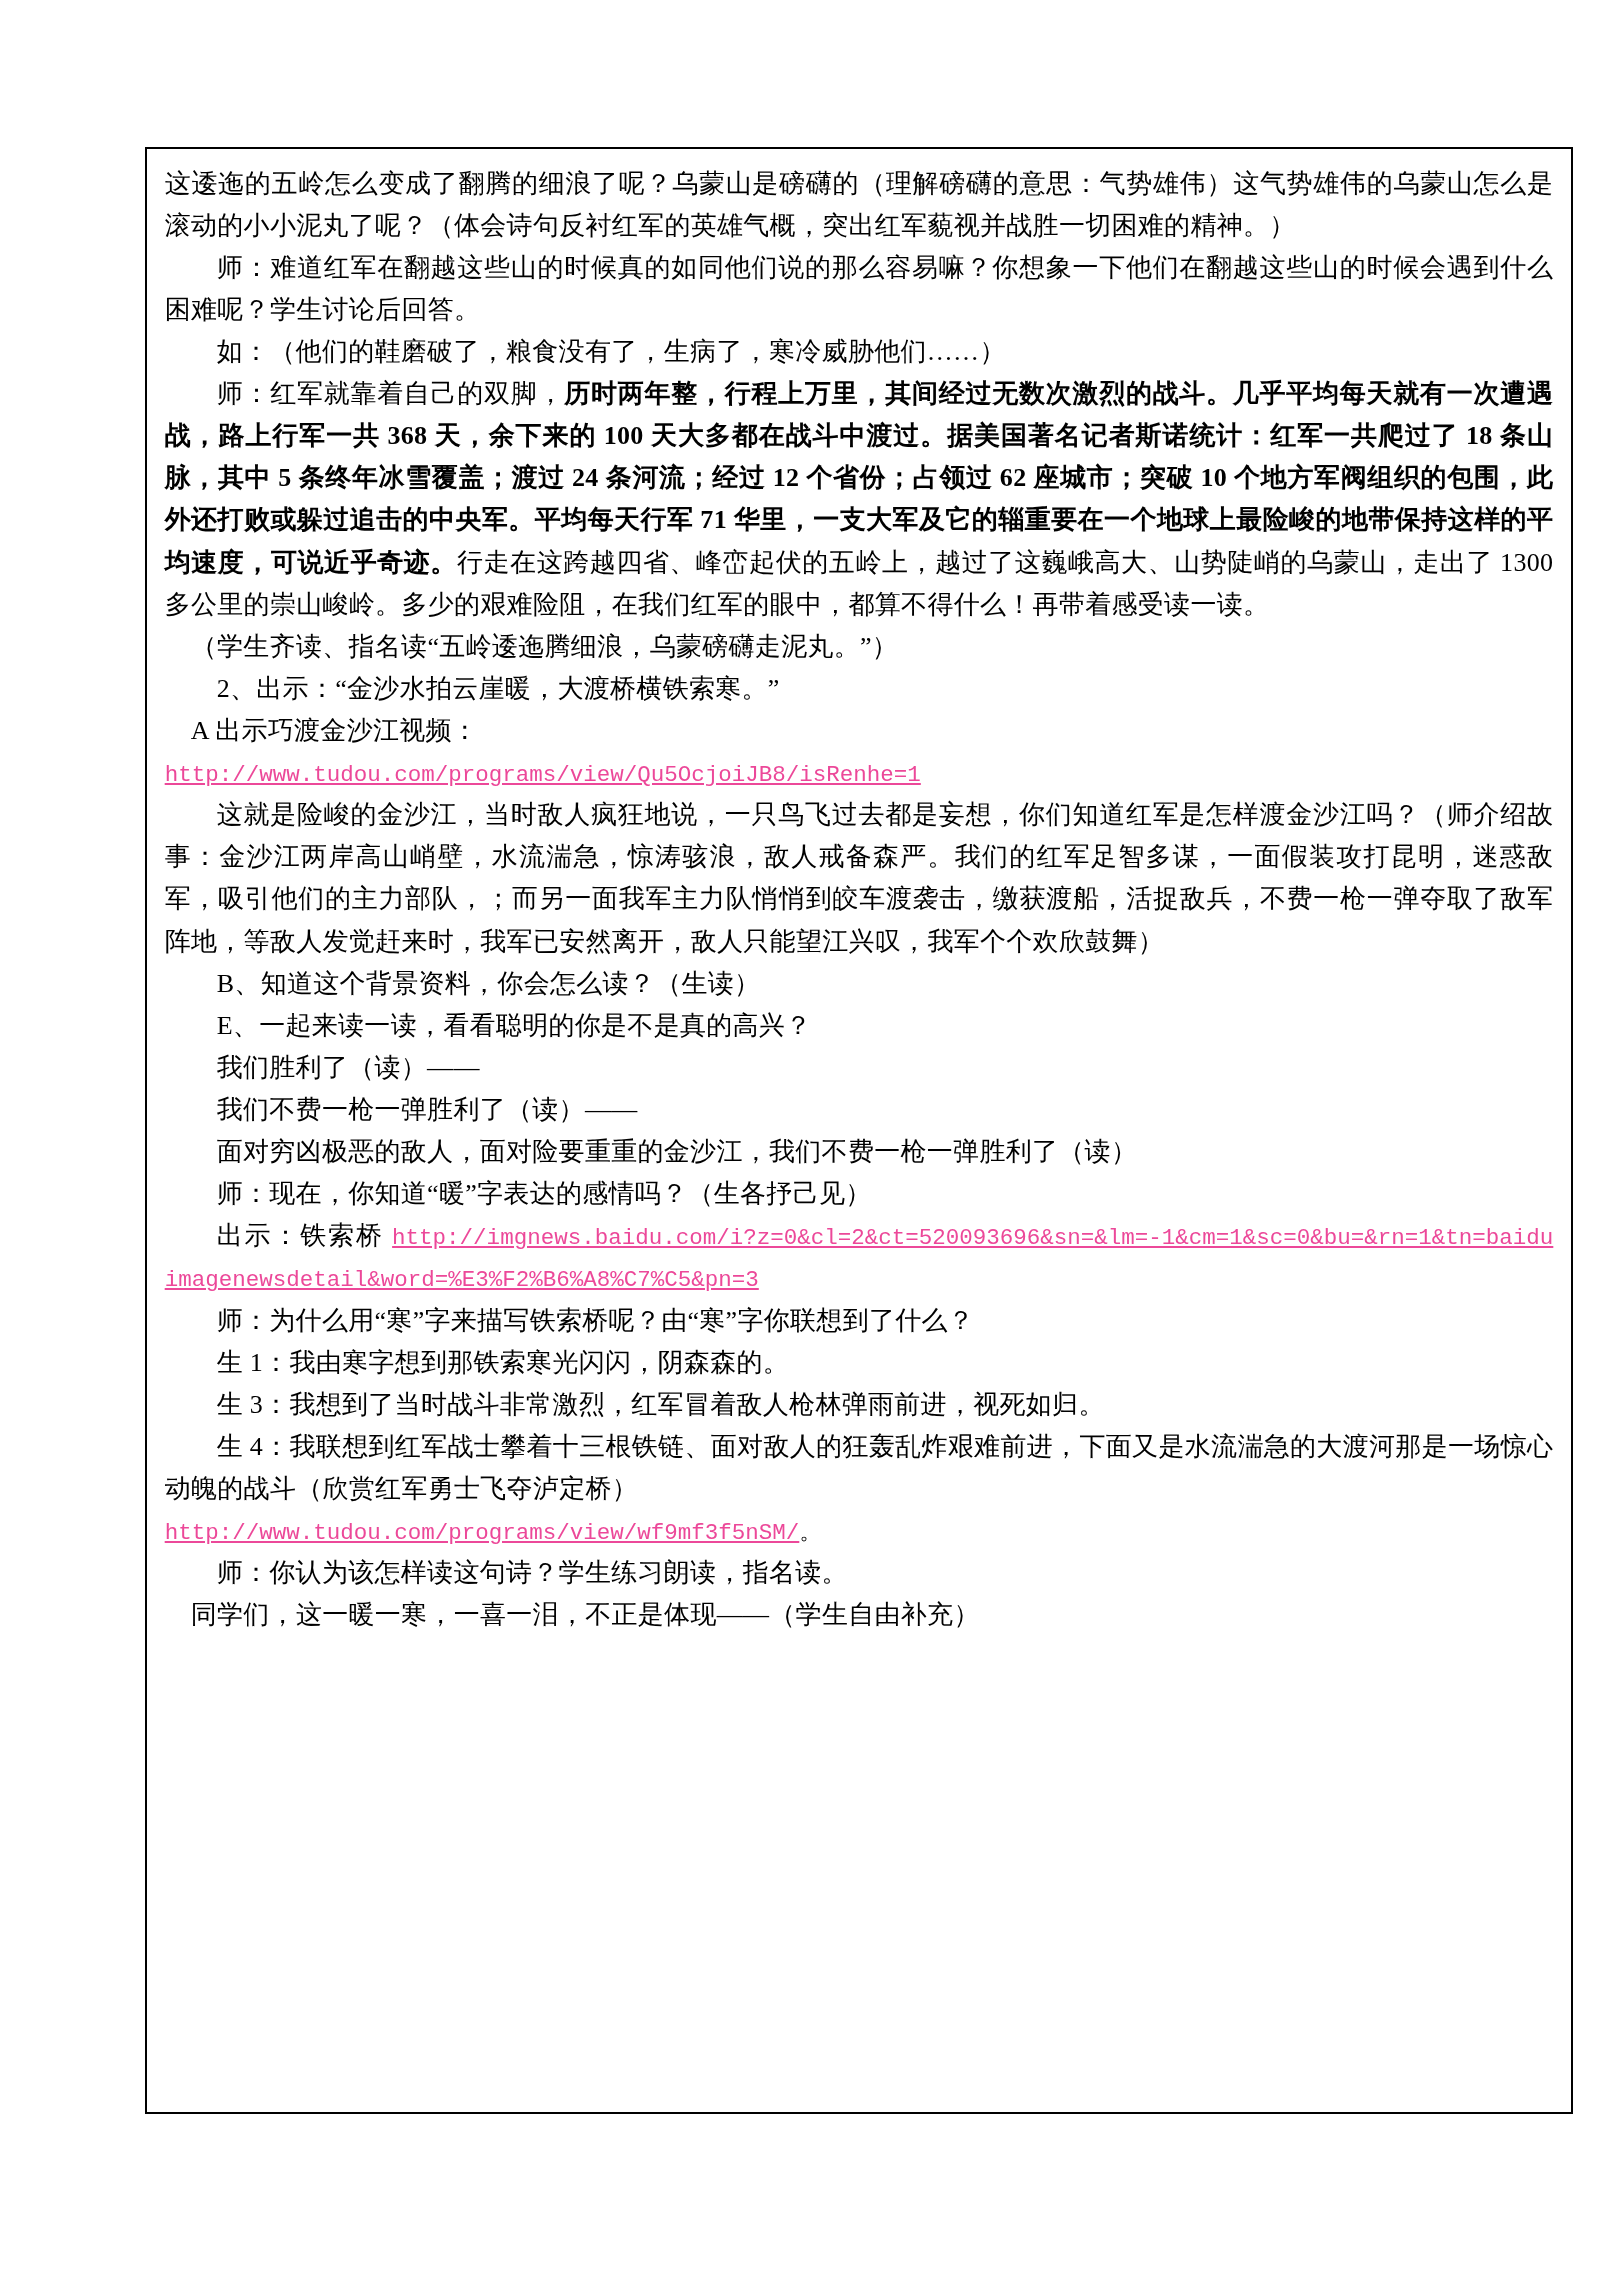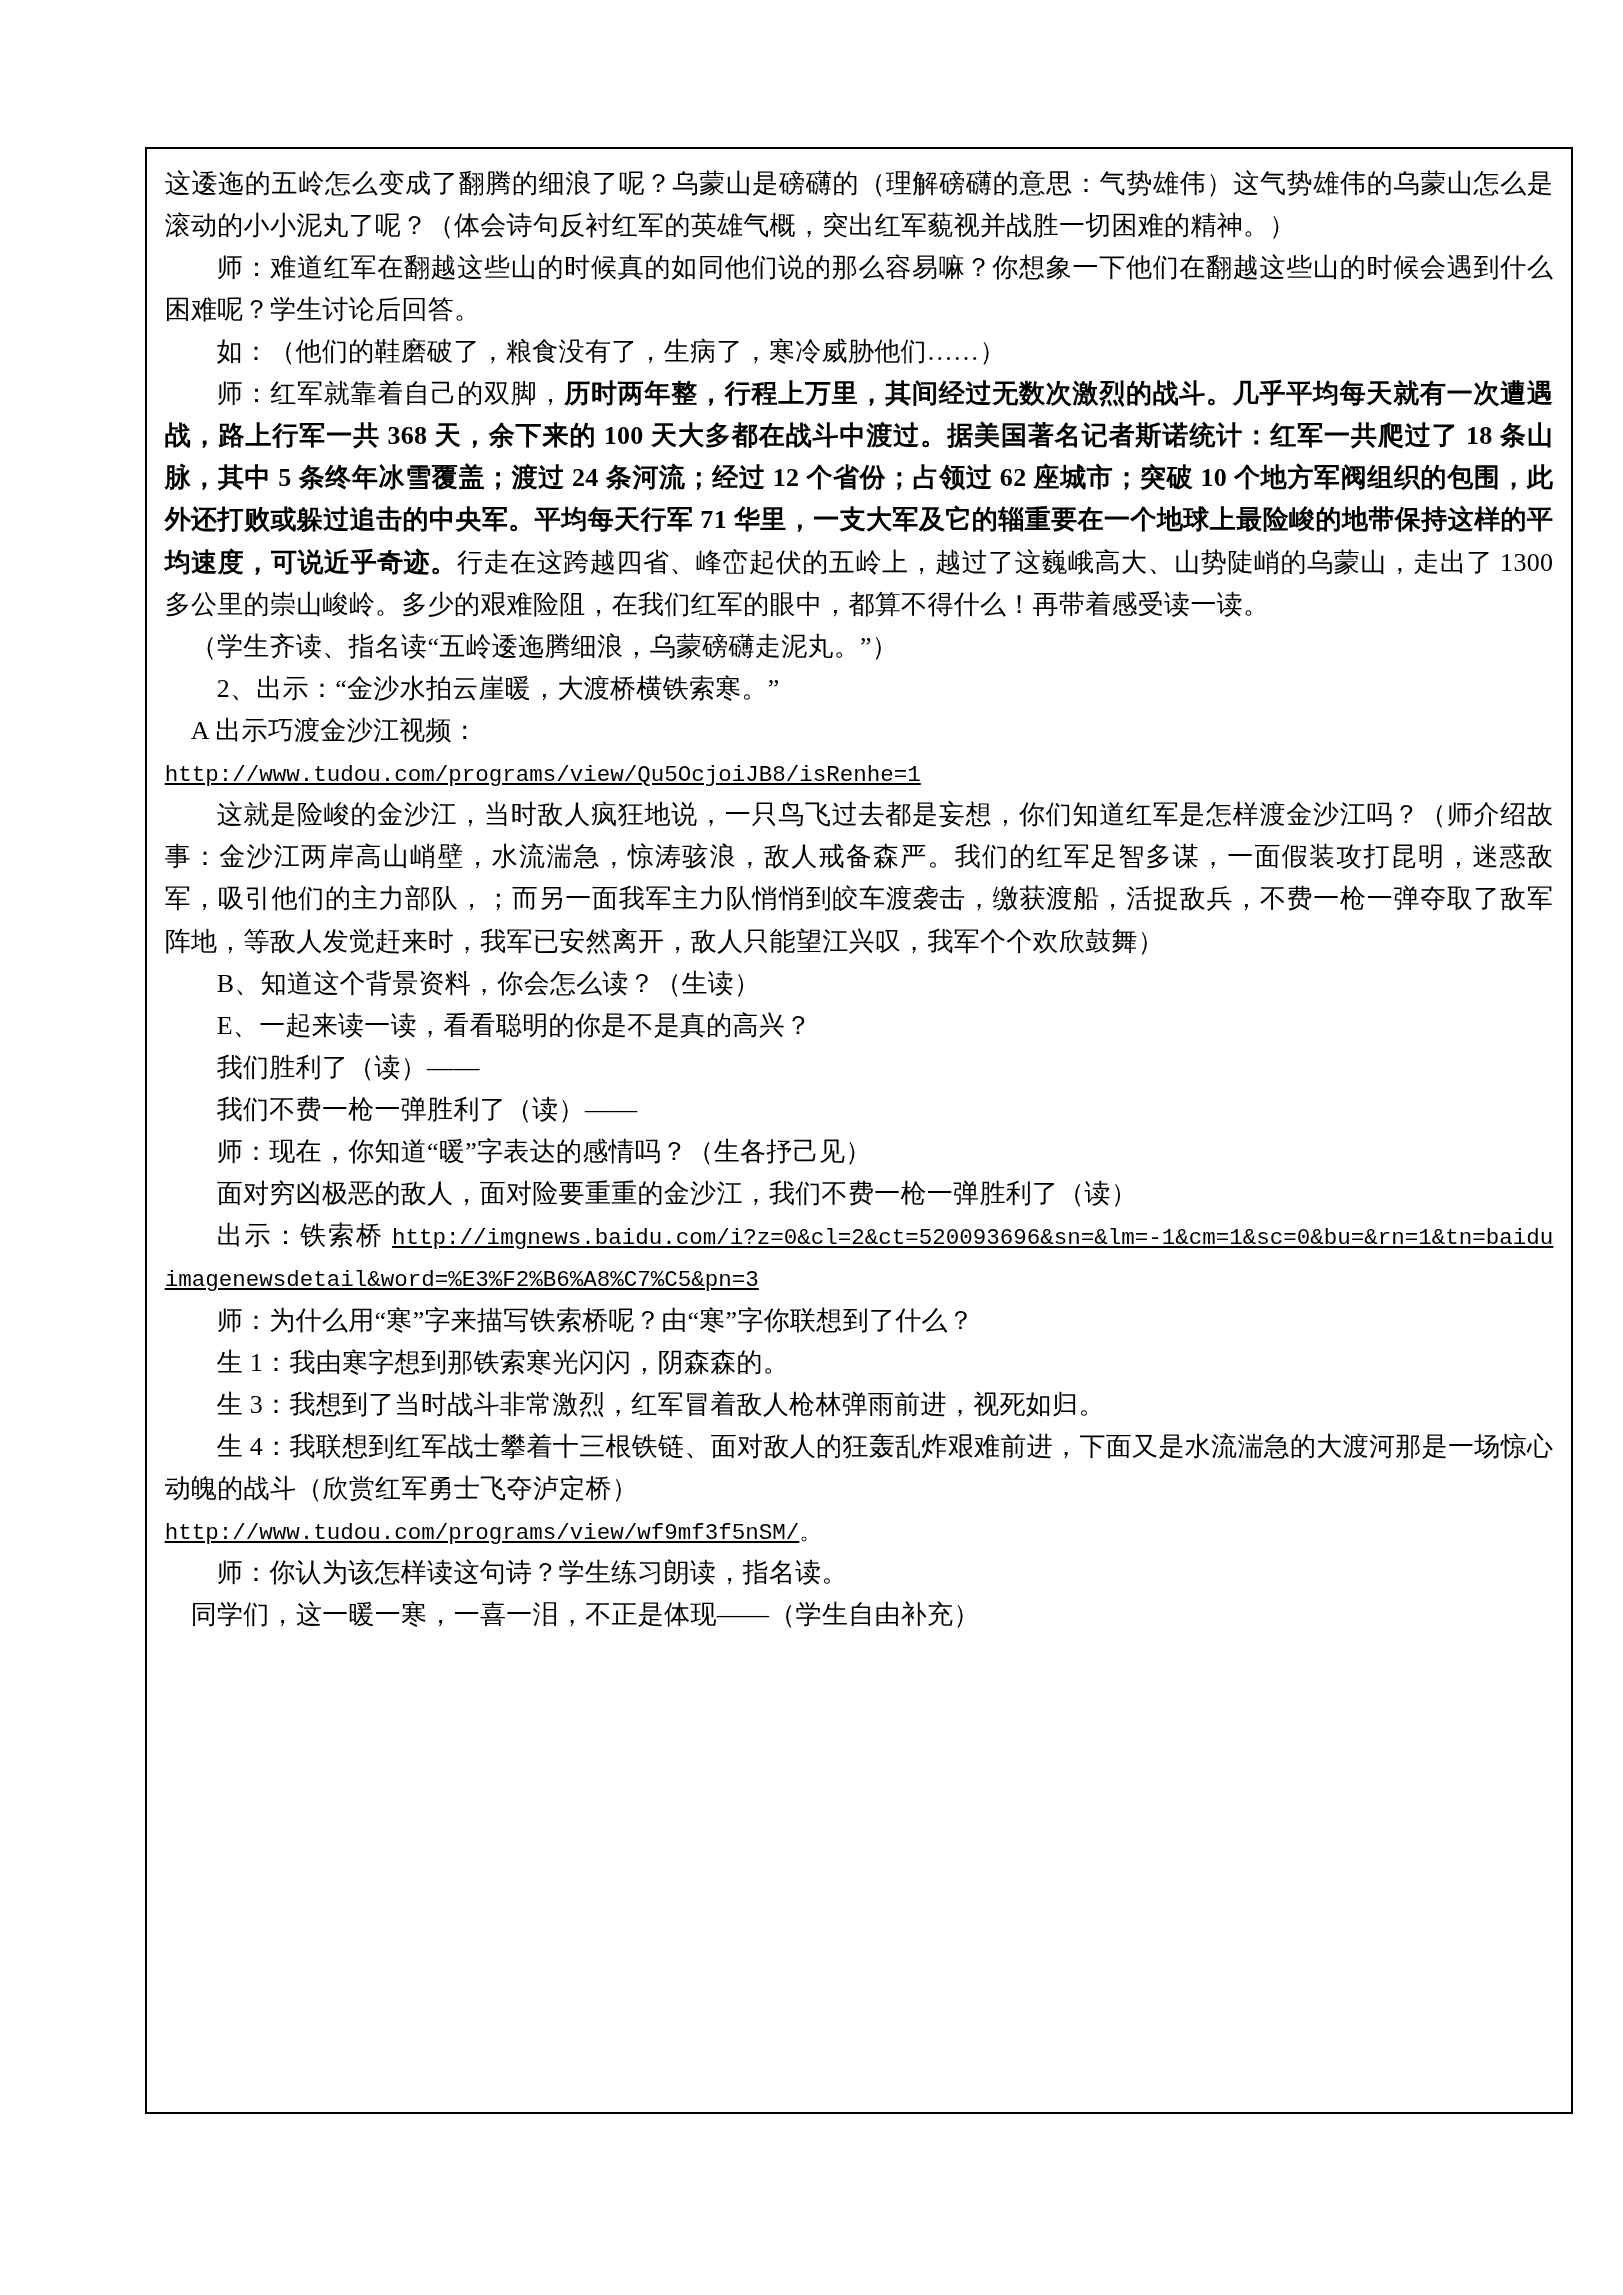--- a/index.html
+++ b/index.html
@@ -35,21 +35,21 @@
     font-size: 26px;
     line-height: 1.62;
     text-align: justify;
     text-justify: inter-ideograph;
     letter-spacing: 0.3px;
   }
   .indent { text-indent: 52px; }
   .indent-half { text-indent: 26px; }
   .bold-run { font-weight: bold; margin-top: 10px; }
   .link {
-    color: #000000;
+    color: #ec4899;
     text-decoration: underline;
     word-break: break-all;
     font-family: "Liberation Mono", "DejaVu Sans Mono", monospace;
     font-size: 22.5px;
     letter-spacing: 0px;
   }
   .mono {
     font-family: "Liberation Mono", "DejaVu Sans Mono", monospace;
     font-size: 22.5px;
   }
@@ -80,23 +80,23 @@
 
     <p class="indent">B、知道这个背景资料，你会怎么读？（生读）</p>
 
 
     <p class="indent">E、一起来读一读，看看聪明的你是不是真的高兴？</p>
 
     <p class="indent">我们胜利了（读）——</p>
 
     <p class="indent">我们不费一枪一弹胜利了（读）——</p>
 
+    <p class="indent">面对穷凶极恶的敌人，面对险要重重的金沙江，我们不费一枪一弹胜利了（读）</p>
+
     <p class="indent">师：现在，你知道“暖”字表达的感情吗？（生各抒己见）</p>
-
-    <p class="indent">面对穷凶极恶的敌人，面对险要重重的金沙江，我们不费一枪一弹胜利了（读）</p>
 
     <p class="indent"><span>出示：铁索桥 </span><span class="link">http://imgnews.baidu.com/i?z=0&amp;cl=2&amp;ct=520093696&amp;sn=&amp;lm=-1&amp;cm=1&amp;sc=0&amp;bu=&amp;rn=1&amp;tn=baiduimagenewsdetail&amp;word=%E3%F2%B6%A8%C7%C5&amp;pn=3</span></p>
 
     <p class="indent">师：为什么用“寒”字来描写铁索桥呢？由“寒”字你联想到了什么？</p>
 
     <p class="indent">生 1：我由寒字想到那铁索寒光闪闪，阴森森的。</p>
 
 
     <p class="indent">生 3：我想到了当时战斗非常激烈，红军冒着敌人枪林弹雨前进，视死如归。</p>
 

